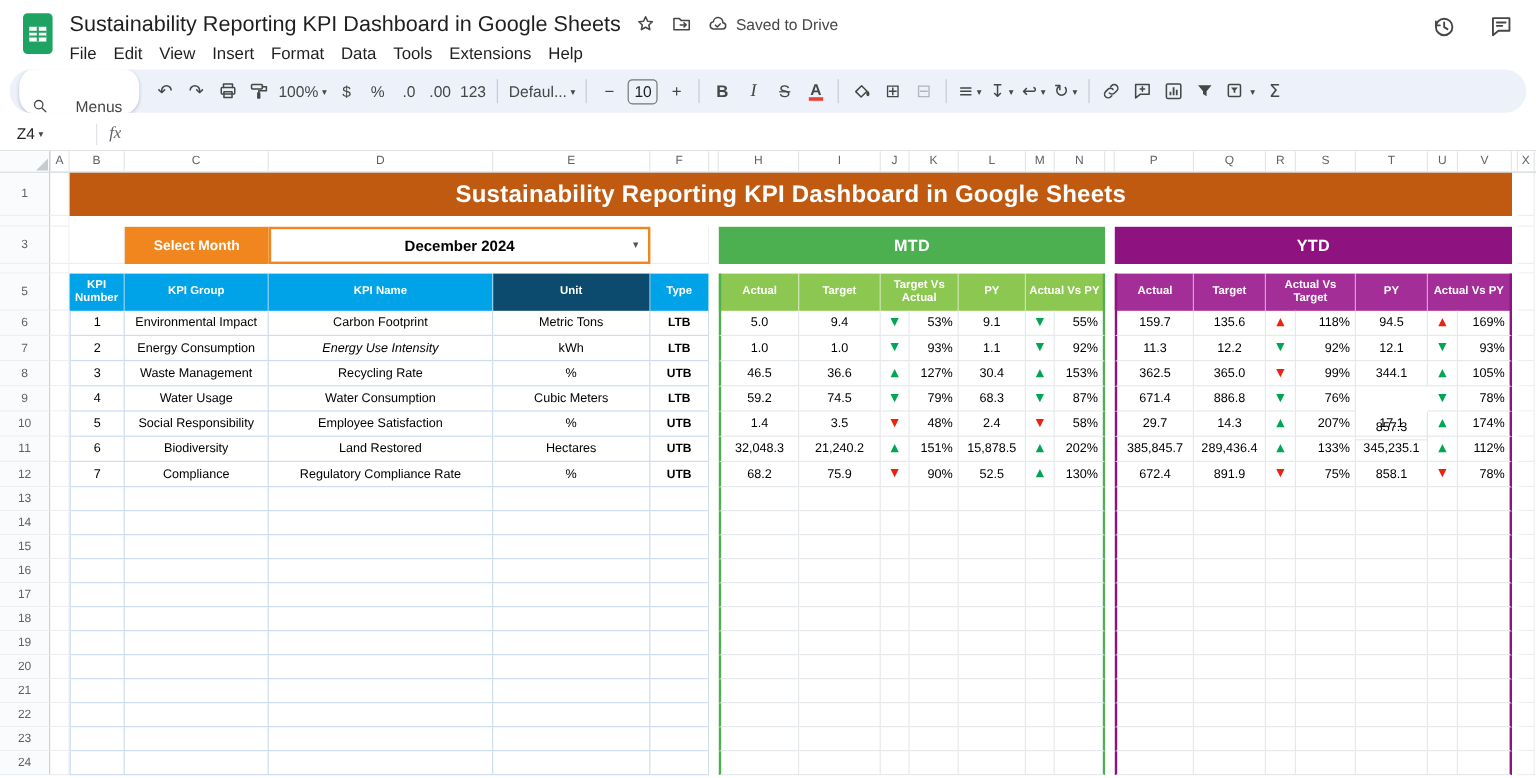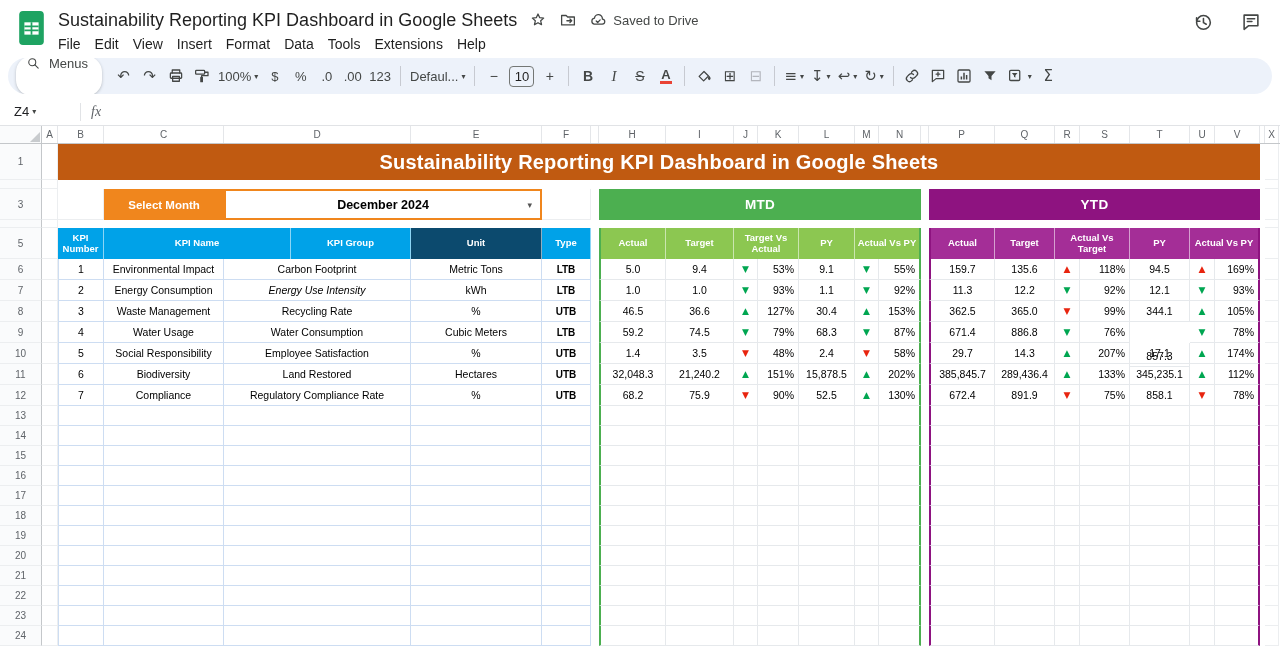--- a/index.html
+++ b/index.html
@@ -15,22 +15,22 @@
   .doc-title{font-size:18px;color:#1f1f1f;white-space:nowrap}
   .t-ico{color:#444746;display:flex;align-items:center}
   .saved{display:flex;align-items:center;gap:6px;font-size:13px;color:#444746}
   .menubar{display:flex;margin-top:3px;margin-left:-7px}
   .menu-item{font-size:14px;color:#1f1f1f;padding:2px 7px;border-radius:4px;cursor:default}
   .top-right{position:absolute;right:18px;top:11px;display:flex;gap:26px;color:#444746}
   .top-right .svgi{width:22px;height:22px}
   
   .toolbar{margin:2px 8px 0 8px;height:36px;background:#edf2fa;border-radius:20px;
     display:flex;align-items:center;padding:0 8px;gap:1px;overflow:hidden}
-  .menus-pill{background:#fff;border-radius:16px;height:40px;display:flex;align-items:flex-start;
-    padding:0 14px 0 10px;gap:8px;box-shadow:0 1px 3px rgba(60,64,67,.3);margin-right:8px;font-size:13px;color:#444746}
+  .menus-pill{background:#fff;border-radius:16px;height:40px;display:flex;align-items:flex-end;
+    padding:0 14px 0 10px;gap:22px;box-shadow:0 1px 3px rgba(60,64,67,.3);margin-right:8px;font-size:13px;color:#444746}
   .menus-pill .svgi{width:15px;height:15px}
   .tbtn{min-width:25px;height:26px;display:flex;align-items:center;justify-content:center;
     color:#444746;font-size:14px;padding:0 3px;border-radius:4px;white-space:nowrap}
   .glyph{font-family:"DejaVu Sans",sans-serif;font-size:15px;line-height:1}
   .caret{font-family:"DejaVu Sans",sans-serif;font-size:8px;margin-left:3px;color:#444746}
   .sep{width:1px;height:20px;background:#c7cad1;margin:0 5px;flex:none}
   .txt13{font-size:13px}
   .fontsize-box{width:25px;height:21px;border:1px solid #747775;border-radius:4px;display:flex;
     align-items:center;justify-content:center;font-size:13px;margin:0 2px;background:#edf2fa}
   .b-bold{font-weight:bold;font-size:14px}
@@ -318,22 +318,22 @@
       <div class="gut"></div>
       <div class="cl plain" style="width: 16px;"></div>
       <div class="cl gap" style="width: 1202px;"></div>
       <div class="cl gap" style="width: 5px;"></div>
       <div class="cl plain" style="width: 14px;"></div>
     </div>
     <div class="srow" style="height: 31px;">
       <div class="gut">5</div>
       <div class="cl plain" style="width: 16px;"></div>
       <div class="cl hd" style="width: 46px; background: rgb(0, 162, 232);">KPI Number</div>
+      <div class="cl hd" style="width: 120px; background: rgb(0, 162, 232);">KPI Group</div>
       <div class="cl hd" style="width: 187px; background: rgb(0, 162, 232);">KPI Name</div>
-      <div class="cl hd" style="width: 120px; background: rgb(0, 162, 232);">KPI Group</div>
       <div class="cl hd" style="width: 131px; background: #0c4a6e;">Unit</div>
       <div class="cl hd" style="width: 49px; background: rgb(0, 162, 232);">Type</div>
       <div class="cl gap" style="width: 8px;"></div>
       <div class="cl hd gL" style="width: 67px; background: rgb(140, 199, 81);">Actual</div>
       <div class="cl hd " style="width: 68px; background: rgb(140, 199, 81);">Target</div>
       <div class="cl hd " style="width: 65px; background: rgb(140, 199, 81);">Target Vs Actual</div>
       <div class="cl hd " style="width: 56px; background: rgb(140, 199, 81);">PY</div>
       <div class="cl hd gR" style="width: 66px; background: rgb(140, 199, 81);">Actual Vs PY</div>
       <div class="cl gap" style="width: 8px;"></div>
       <div class="cl hd pL" style="width: 66px; background: rgb(164, 46, 151);">Actual</div>

